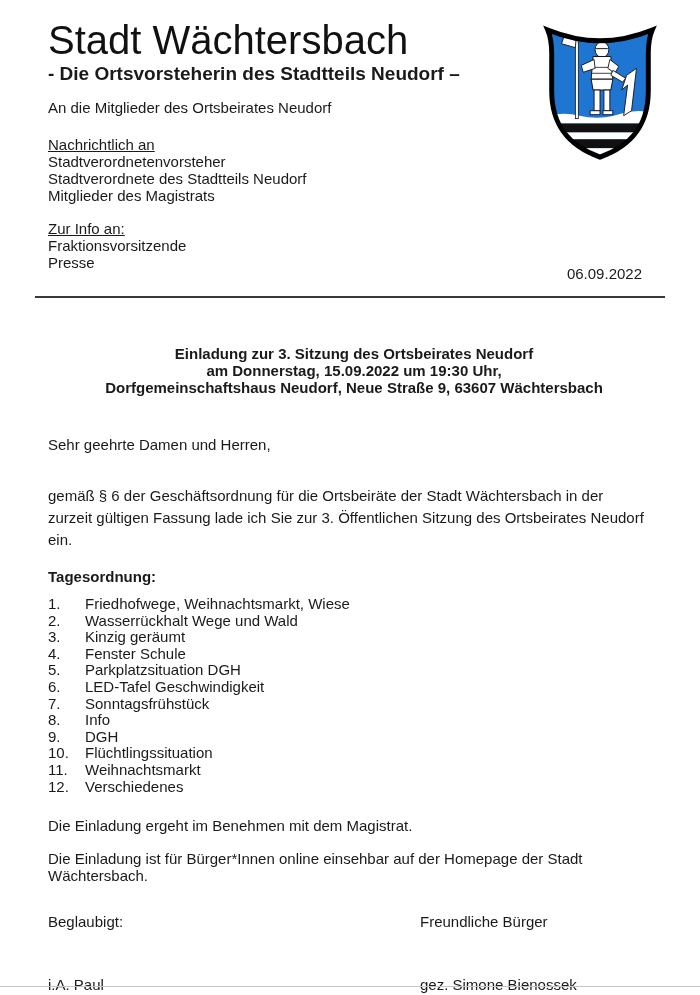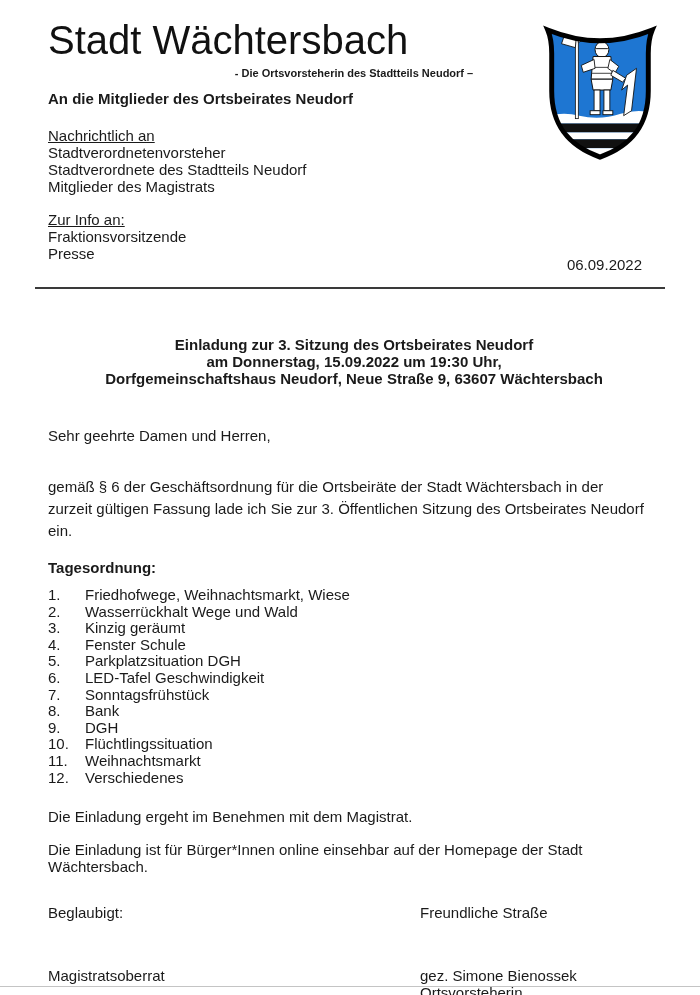--- a/index.html
+++ b/index.html
@@ -16,22 +16,22 @@
     overflow:hidden;
   }
   .title{
     margin:0;
     font-size:40px;
     line-height:44px;
     font-weight:400;
     letter-spacing:0;
     color:#111;
   }
-  .subtitle{margin-top:3px;font-weight:700;font-size:11px;text-align:center;}
-  .recipient{margin-top:8px;font-weight:700;}
+  .subtitle{margin-top:3px;font-weight:700;font-size:19px;}
+  .recipient{margin-top:17px;font-weight:400;}
   .dist-block-1{margin-top:20px;}
   .dist-block-2{margin-top:16px;}
   .dist-label{text-decoration:underline;}
   .date-line{margin:-6px 18px 0 0;text-align:right;}
   .rule{
     height:0;border:0;border-top:2px solid #3a3a3a;
     margin:14px -5px 0 -13px;
   }
   .invite{
     margin-top:47px;
@@ -159,21 +159,21 @@
     <div class="agenda-row">
         <span class="agenda-num">6.</span>
         <span>LED-Tafel Geschwindigkeit</span>
       </div>
     <div class="agenda-row">
         <span class="agenda-num">7.</span>
         <span>Sonntagsfrühstück</span>
       </div>
     <div class="agenda-row">
         <span class="agenda-num">8.</span>
-        <span>Bank</span>
+        <span>Info</span>
       </div>
     <div class="agenda-row">
         <span class="agenda-num">9.</span>
         <span>DGH</span>
       </div>
     <div class="agenda-row">
         <span class="agenda-num">10.</span>
         <span>Flüchtlingssituation</span>
       </div>
     <div class="agenda-row">
@@ -184,25 +184,26 @@
         <span class="agenda-num">12.</span>
         <span>Verschiedenes</span>
       </div>
   </div>
 
   <div class="closing-1">Die Einladung ergeht im Benehmen mit dem Magistrat.</div>
   <div class="closing-2">Die Einladung ist für Bürger*Innen online einsehbar auf der Homepage der Stadt Wächtersbach.</div>
 
   <div class="sig-row sig-labels">
     <div class="sig-left">Beglaubigt:</div>
-    <div>Freundliche Straße</div>
+    <div>Freundliche Bürger</div>
   </div>
 
   <div class="sig-row sig-names">
     <div class="sig-left">
+      <div>i.A. Paul</div>
       <div>Magistratsoberrat</div>
     </div>
     <div>
       <div>gez. Simone Bienossek</div>
       <div>Ortsvorsteherin</div>
     </div>
   </div>
 
   <div class="bottom-edge"></div>
 

